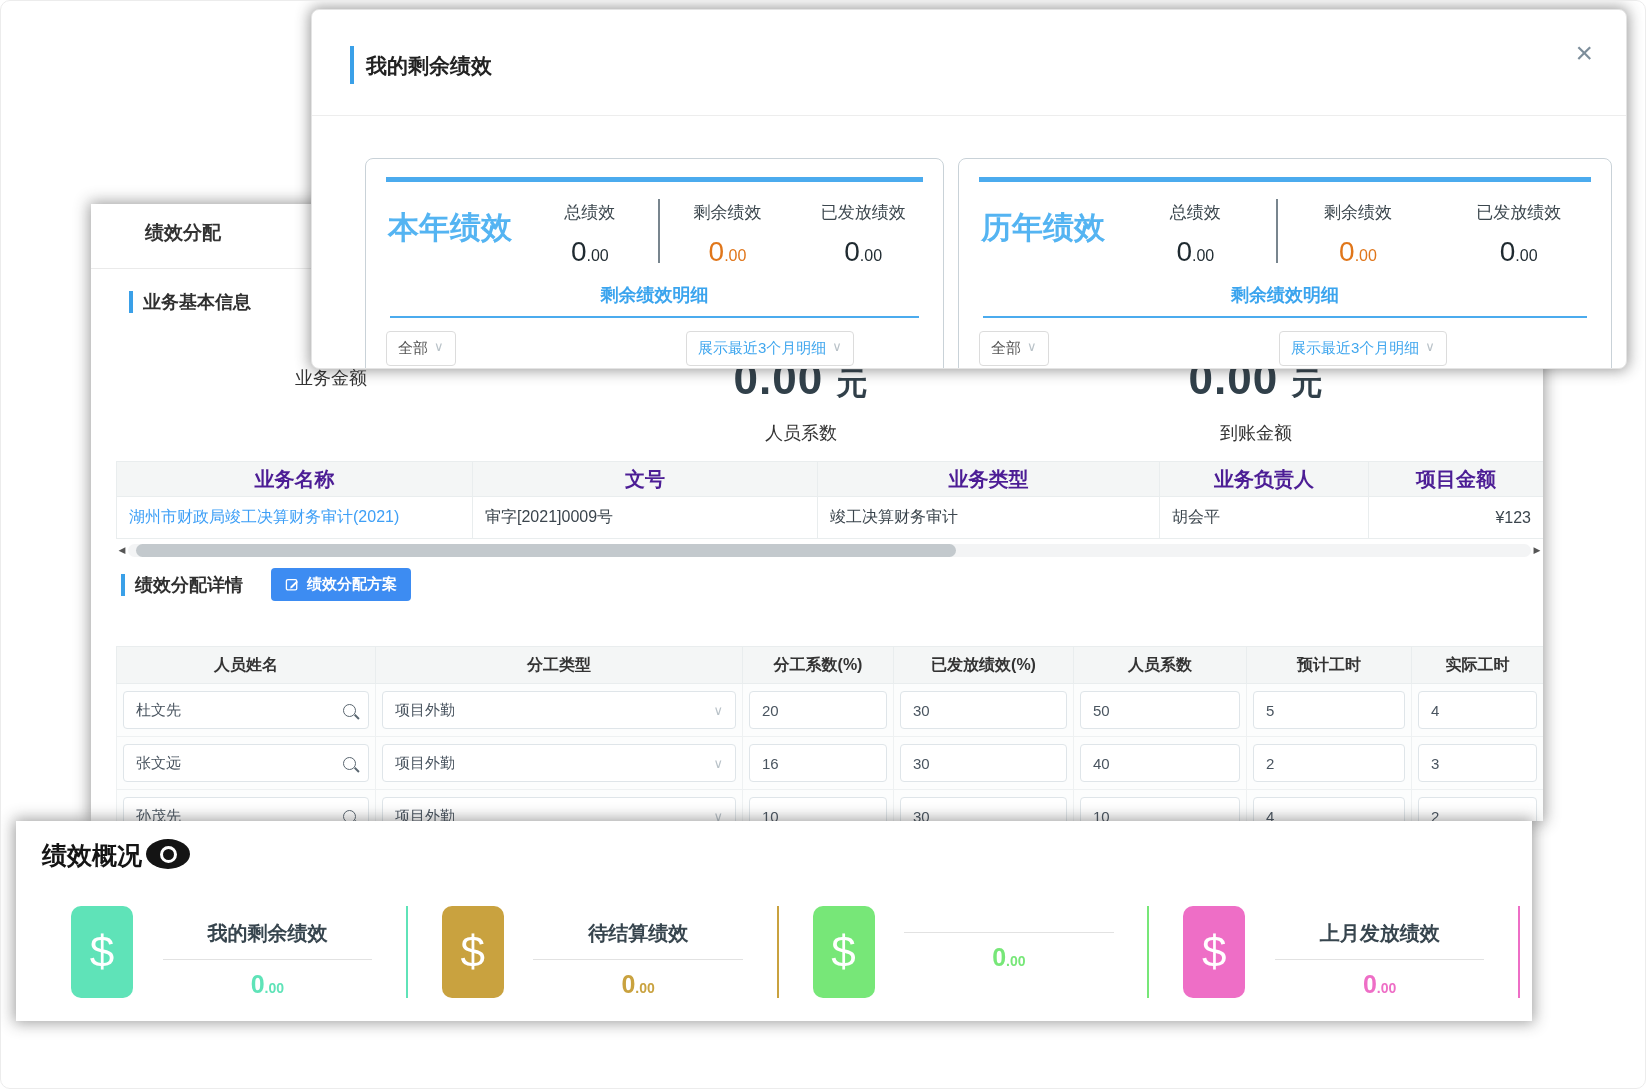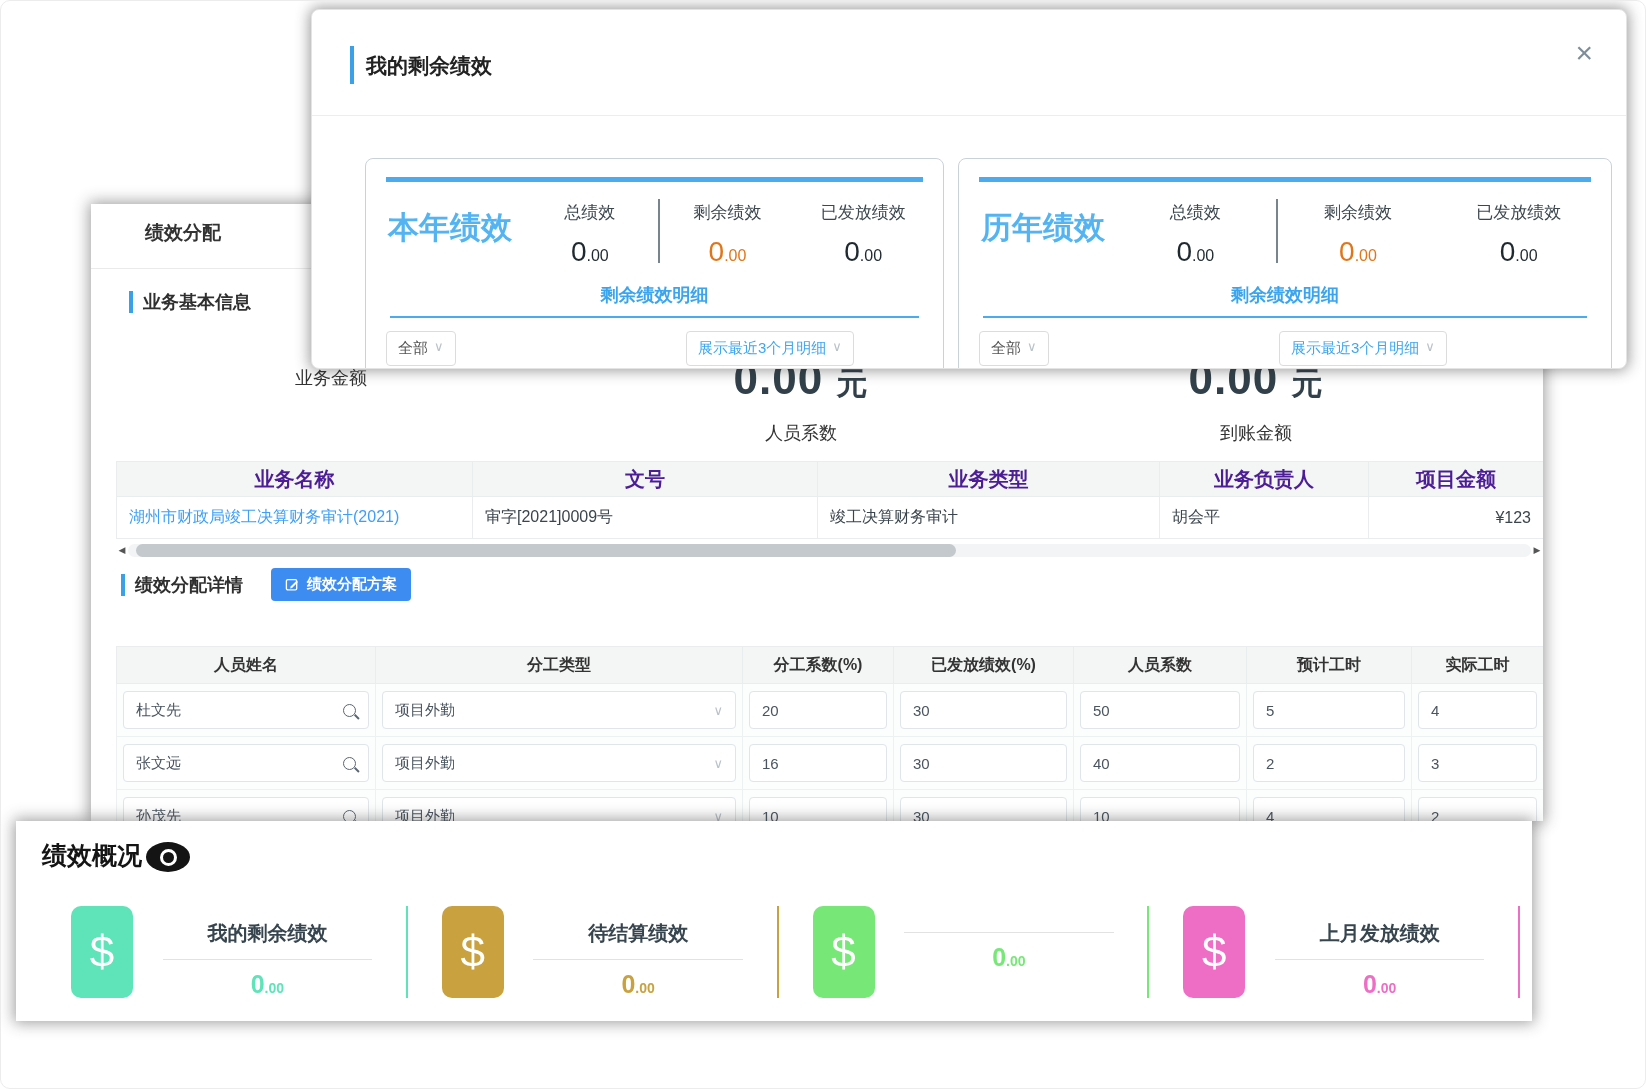--- a/index.html
+++ b/index.html
@@ -72,21 +72,21 @@
   .stat-div{width:2px;background:#78858e;height:64px;margin-top:6px;flex:none;}
   .c-tab{position:absolute;top:124px;left:0;right:0;text-align:center;font-size:18px;font-weight:700;color:#3aa4ee;cursor:pointer;}
   .c-tabline{position:absolute;top:157px;left:24px;right:24px;height:2px;background:#4babee;}
   .f-btn{position:absolute;top:172px;display:flex;align-items:flex-start;gap:6px;border:1px solid #dcdcdc;border-radius:4px;
          background:#fff;font-size:15px;color:#555;padding:7px 11px;cursor:pointer;}
   .f-all{left:20px;}
   .f-range{left:320px;color:#3fa6ee;}
 
   
   .overview{left:15px;top:820px;width:1516px;height:200px;z-index:2;}
-  .o-head{position:absolute;left:26px;top:18px;display:flex;align-items:flex-end;gap:4px;}
+  .o-head{position:absolute;left:26px;top:18px;display:flex;align-items:flex-start;gap:4px;}
   .o-title{font-size:25px;font-weight:700;color:#141414;}
   .eye{width:44px;height:30px;background:#141414;border-radius:50%;display:flex;align-items:center;justify-content:center;cursor:pointer;}
   .eye-ring{width:11px;height:11px;border:3.5px solid #fff;border-radius:50%;}
   .o-cards{position:absolute;left:55px;top:85px;right:12px;display:flex;align-items:flex-start;}
   .ocard{flex:1;display:flex;align-items:flex-start;}
   .oicon{width:62px;height:92px;border-radius:10px;color:#fff;font-size:44px;font-weight:400;
          display:flex;align-items:center;justify-content:center;flex:none;}
   .o-text{flex:1;padding-top:14px;text-align:center;}
   .o-label{font-size:20px;font-weight:700;color:#37454e;}
   .o-line{width:78%;margin:12px auto 10px;border-top:1px solid #e2e2e2;}

